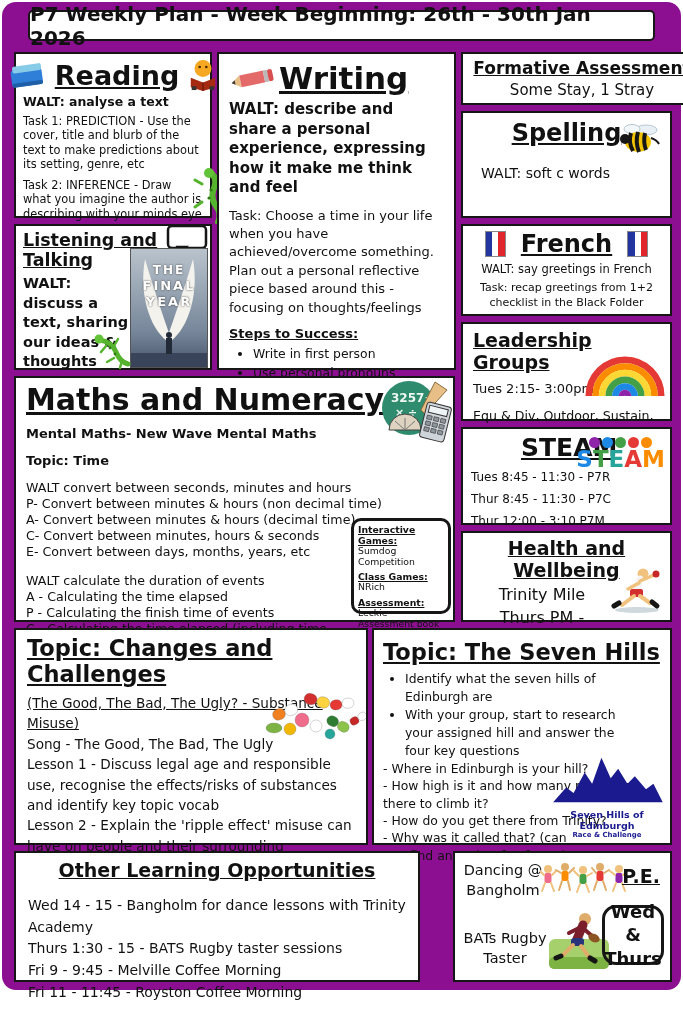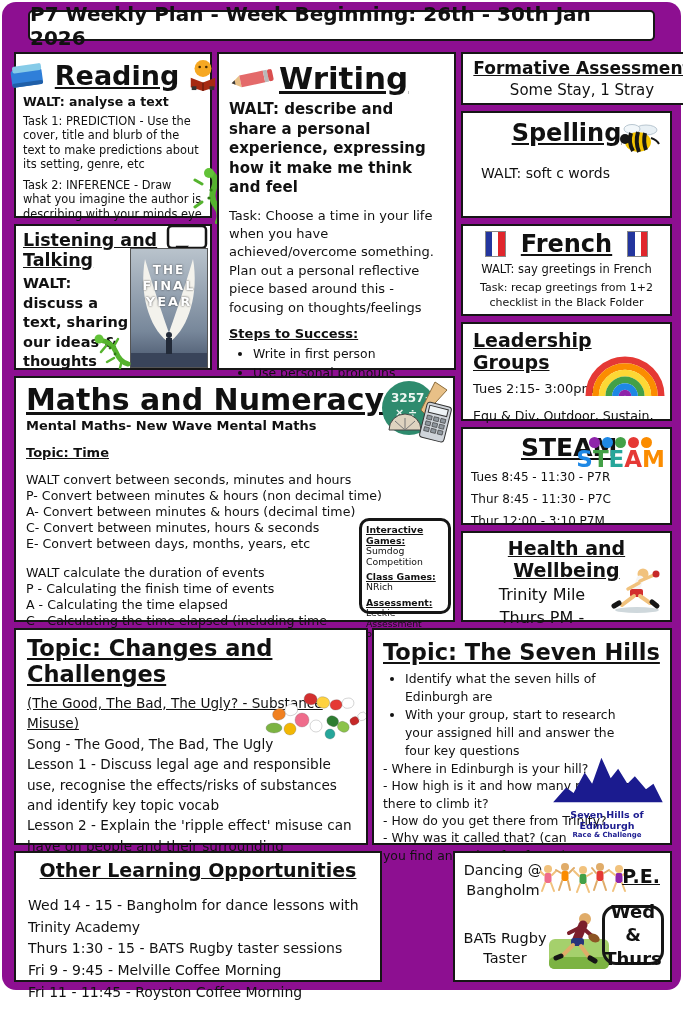--- a/index.html
+++ b/index.html
@@ -79,47 +79,47 @@
   .listening .txt { font-size:13.5px; line-height:1.3; margin-top:8px; width:112px; }
   .listening .bubble { position:absolute; right:2px; top:-2px; }
   .listening .gecko2 { position:absolute; left:76px; top:106px; }
   .book-cover { position:absolute; right:2px; top:22px; width:76px; height:118px;
     background:linear-gradient(#b9c3cc, #77879a 70%, #46536a); border:1px solid #555; overflow:hidden; }
   .book-cover .bt { position:absolute; left:0; right:0; text-align:center; color:#fff;
     font-weight:bold; letter-spacing:2px; text-shadow:0 0 2px #333; }
   
   .maths { left:14px; top:376px; width:441px; height:246px; padding:4px 10px; }
   .maths .hU { font-size:30px; }
-  .maths .subtitle { font-weight:bold; font-size:13px; margin-top:1px; }
-  .maths .topic { font-weight:bold; font-size:13px; text-decoration:underline; margin-top:12px; }
+  .maths .subtitle { font-weight:bold; font-size:13px; margin-top:9px; }
+  .maths .topic { font-weight:bold; font-size:13px; margin-top:12px; }
   .maths .blk { margin-top:12px; }
   .maths .blk div { font-size:12.6px; font-weight:normal; line-height:1.28; }
   .maths .blk2 { width:345px; }
   .maths-icon { position:absolute; right:-4px; top:2px; }
-  .games-box { position:absolute; right:2px; top:140px; width:92px; height:96px;
+  .games-box { position:absolute; right:2px; top:140px; width:100px; height:96px;
     border:3px solid #161616; border-radius:10px; padding:3px 4px; box-sizing:border-box; background:#fff; }
   .games-box .lbl { font-size:9.3px; font-weight:bold; text-decoration:underline; }
   .games-box .val { font-size:9.3px; line-height:1.15; }
   .games-box .grp { margin-bottom:4px; }
   
   .changes { left:14px; top:628px; width:354px; height:217px; padding:5px 11px; }
   .changes .hU { font-size:22.5px; }
   .changes .subtitle { font-size:13.6px; text-decoration:underline; line-height:1.5; margin-top:6px; width:310px; }
   .changes .line { font-size:13.6px; line-height:1.5; }
   .changes .pills { position:absolute; right:0px; top:52px; }
   .sevenhills { left:372px; top:628px; width:300px; height:217px; padding:9px 9px; }
   .sevenhills .hU { font-size:22.5px; }
   .sevenhills ul { margin:5px 0 0 6px; padding-left:16px; }
   .sevenhills li { font-size:12.4px; line-height:1.45; }
   .sevenhills .q { font-size:12.4px; line-height:1.4; }
   .shl-logo { position:absolute; right:3px; bottom:4px; width:120px; text-align:center; }
   .shl-t1 { color:#1b1b8f; font-weight:bold; font-size:9.5px; line-height:1.1; }
   .shl-t2 { color:#1b1b8f; font-weight:bold; font-size:7px; }
   
-  .other { left:14px; top:851px; width:368px; height:131px; padding:6px 12px; }
+  .other { left:14px; top:851px; width:406px; height:131px; padding:6px 12px; }
   .other .hU { font-size:19px; display:block; text-align:center; }
   .other .lines { margin-top:14px; }
   .other .line { font-size:14px; line-height:1.55; }
   .pe { left:453px; top:851px; width:219px; height:131px; padding:4px; }
   .pe .dancing { position:absolute; left:6px; top:8px; width:84px; text-align:center; font-size:14.5px; line-height:1.35; }
   .pe .kids { position:absolute; left:85px; top:6px; }
   .pe .hU { position:absolute; right:10px; top:12px; font-size:19px; }
   .pe .rugbytxt { position:absolute; left:2px; top:76px; width:96px; text-align:center; font-size:14.5px; line-height:1.35; }
   .pe .rugbyimg { position:absolute; left:92px; top:56px; }
   .pe .days { position:absolute; right:6px; top:52px; width:62px; height:60px;
@@ -335,22 +335,22 @@
     <div class="topic">Topic: Time</div>
     <div class="blk">
       <div>WALT convert between seconds, minutes and hours</div>
       <div>P- Convert between minutes &amp; hours (non decimal time)</div>
       <div>A- Convert between minutes &amp; hours (decimal time)</div>
       <div>C- Convert between minutes, hours &amp; seconds</div>
       <div>E- Convert between days, months, years, etc</div>
     </div>
     <div class="blk blk2">
       <div>WALT calculate the duration of events</div>
+      <div>A - Calculating the time elapsed</div>
       <div>P - Calculating the finish time of events</div>
-      <div>A - Calculating the time elapsed</div>
       <div>C - Calculating the time elapsed (including time zones)</div>
       <div>E - NRich - How long does it take?</div>
     </div>
     <span class="icon maths-icon">
       <svg width="80" height="64" viewBox="0 0 80 64">
         <circle cx="32" cy="28" r="27" fill="#2e8b6e"></circle>
         <text x="14" y="22" fill="#eef7f2" font-size="12" font-weight="bold">3257+-</text>
         <text x="18" y="36" fill="#eef7f2" font-size="11" font-weight="bold">× ÷</text>
         <path d="M12 50 A16 16 0 0 1 44 50 Z" fill="#ded3c0" stroke="#444"></path>
         <path d="M28 50 L28 38 M28 50 L18 41 M28 50 L38 41" stroke="#777" stroke-width="1"></path>

